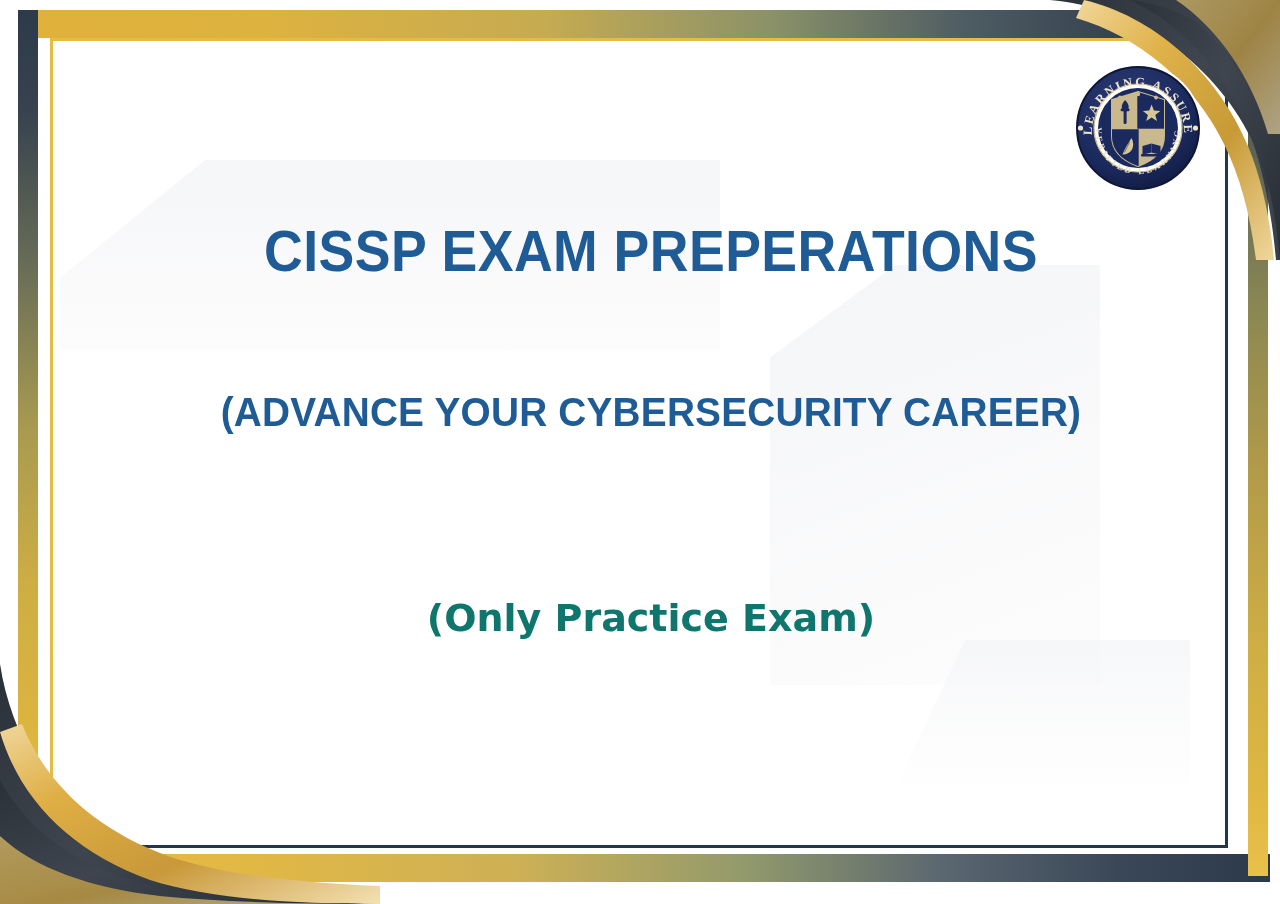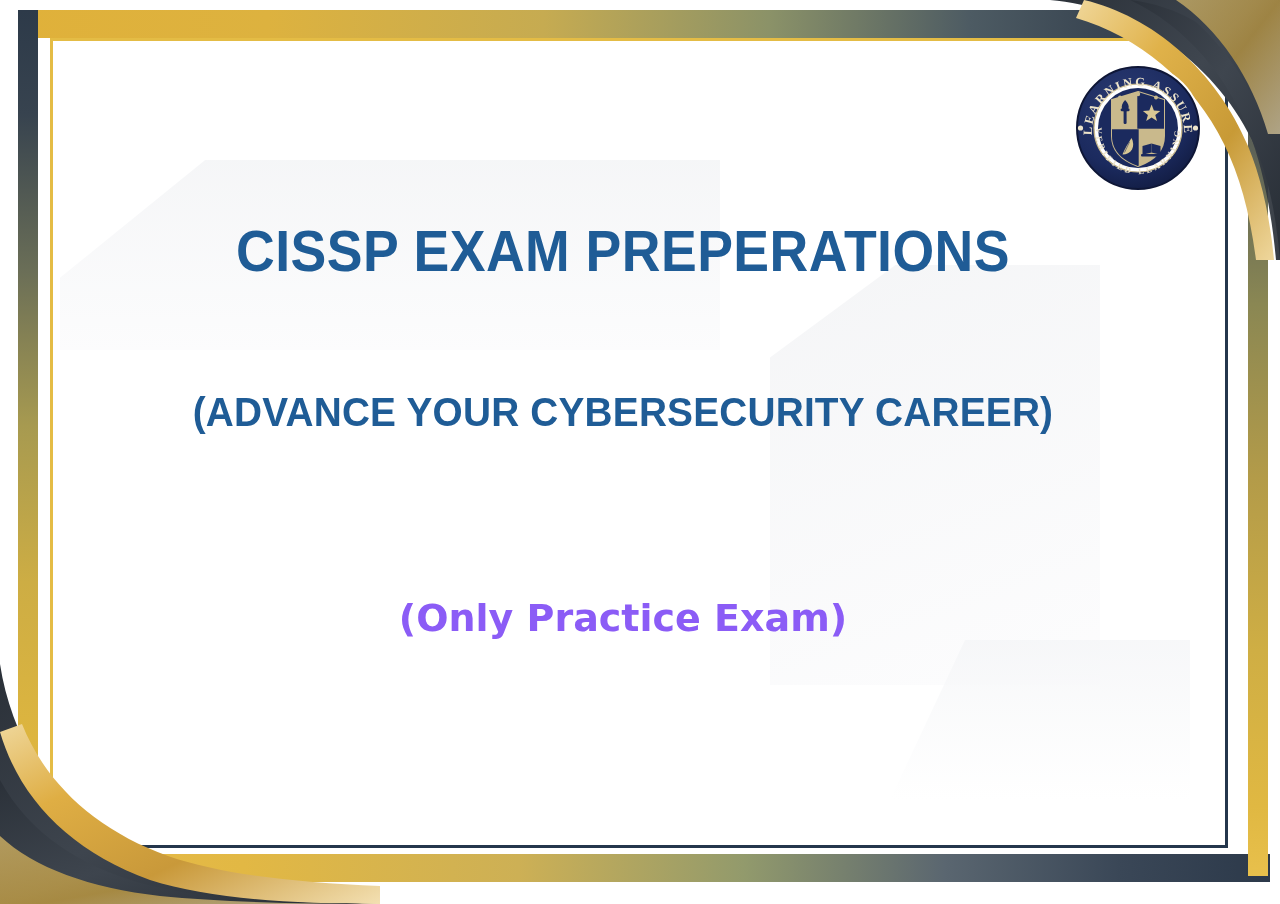--- a/index.html
+++ b/index.html
@@ -96,21 +96,21 @@
   }
 
   
   .swoosh { position: absolute; pointer-events: none; }
   .swoosh-tr { right: 0; top: 0; width: 300px; height: 260px; }
   .swoosh-bl { left: 0; bottom: 0; width: 380px; height: 300px; }
 
   
   .content {
     position: absolute;
-    left: 40px; top: 44px;
+    left: 68px; top: 44px;
     width: 1166px; height: 798px;
     display: flex;
     flex-direction: column;
     align-items: center;
   }
 
   .title {
     position: absolute;
     top: 174px;
     left: 0; right: 0;
@@ -139,21 +139,21 @@
   }
 
   .note {
     position: absolute;
     top: 552px;
     left: 0; right: 0;
     text-align: center;
     font-family: "DejaVu Sans", sans-serif;
     font-weight: bold;
     font-size: 38px;
-    color: #8b5cf6;
+    color: #0f766e;
     white-space: nowrap;
   }
 
   
   .logo {
     position: absolute;
     left: 1072px; top: 62px;
     width: 132px; height: 132px;
   }
 </style>

